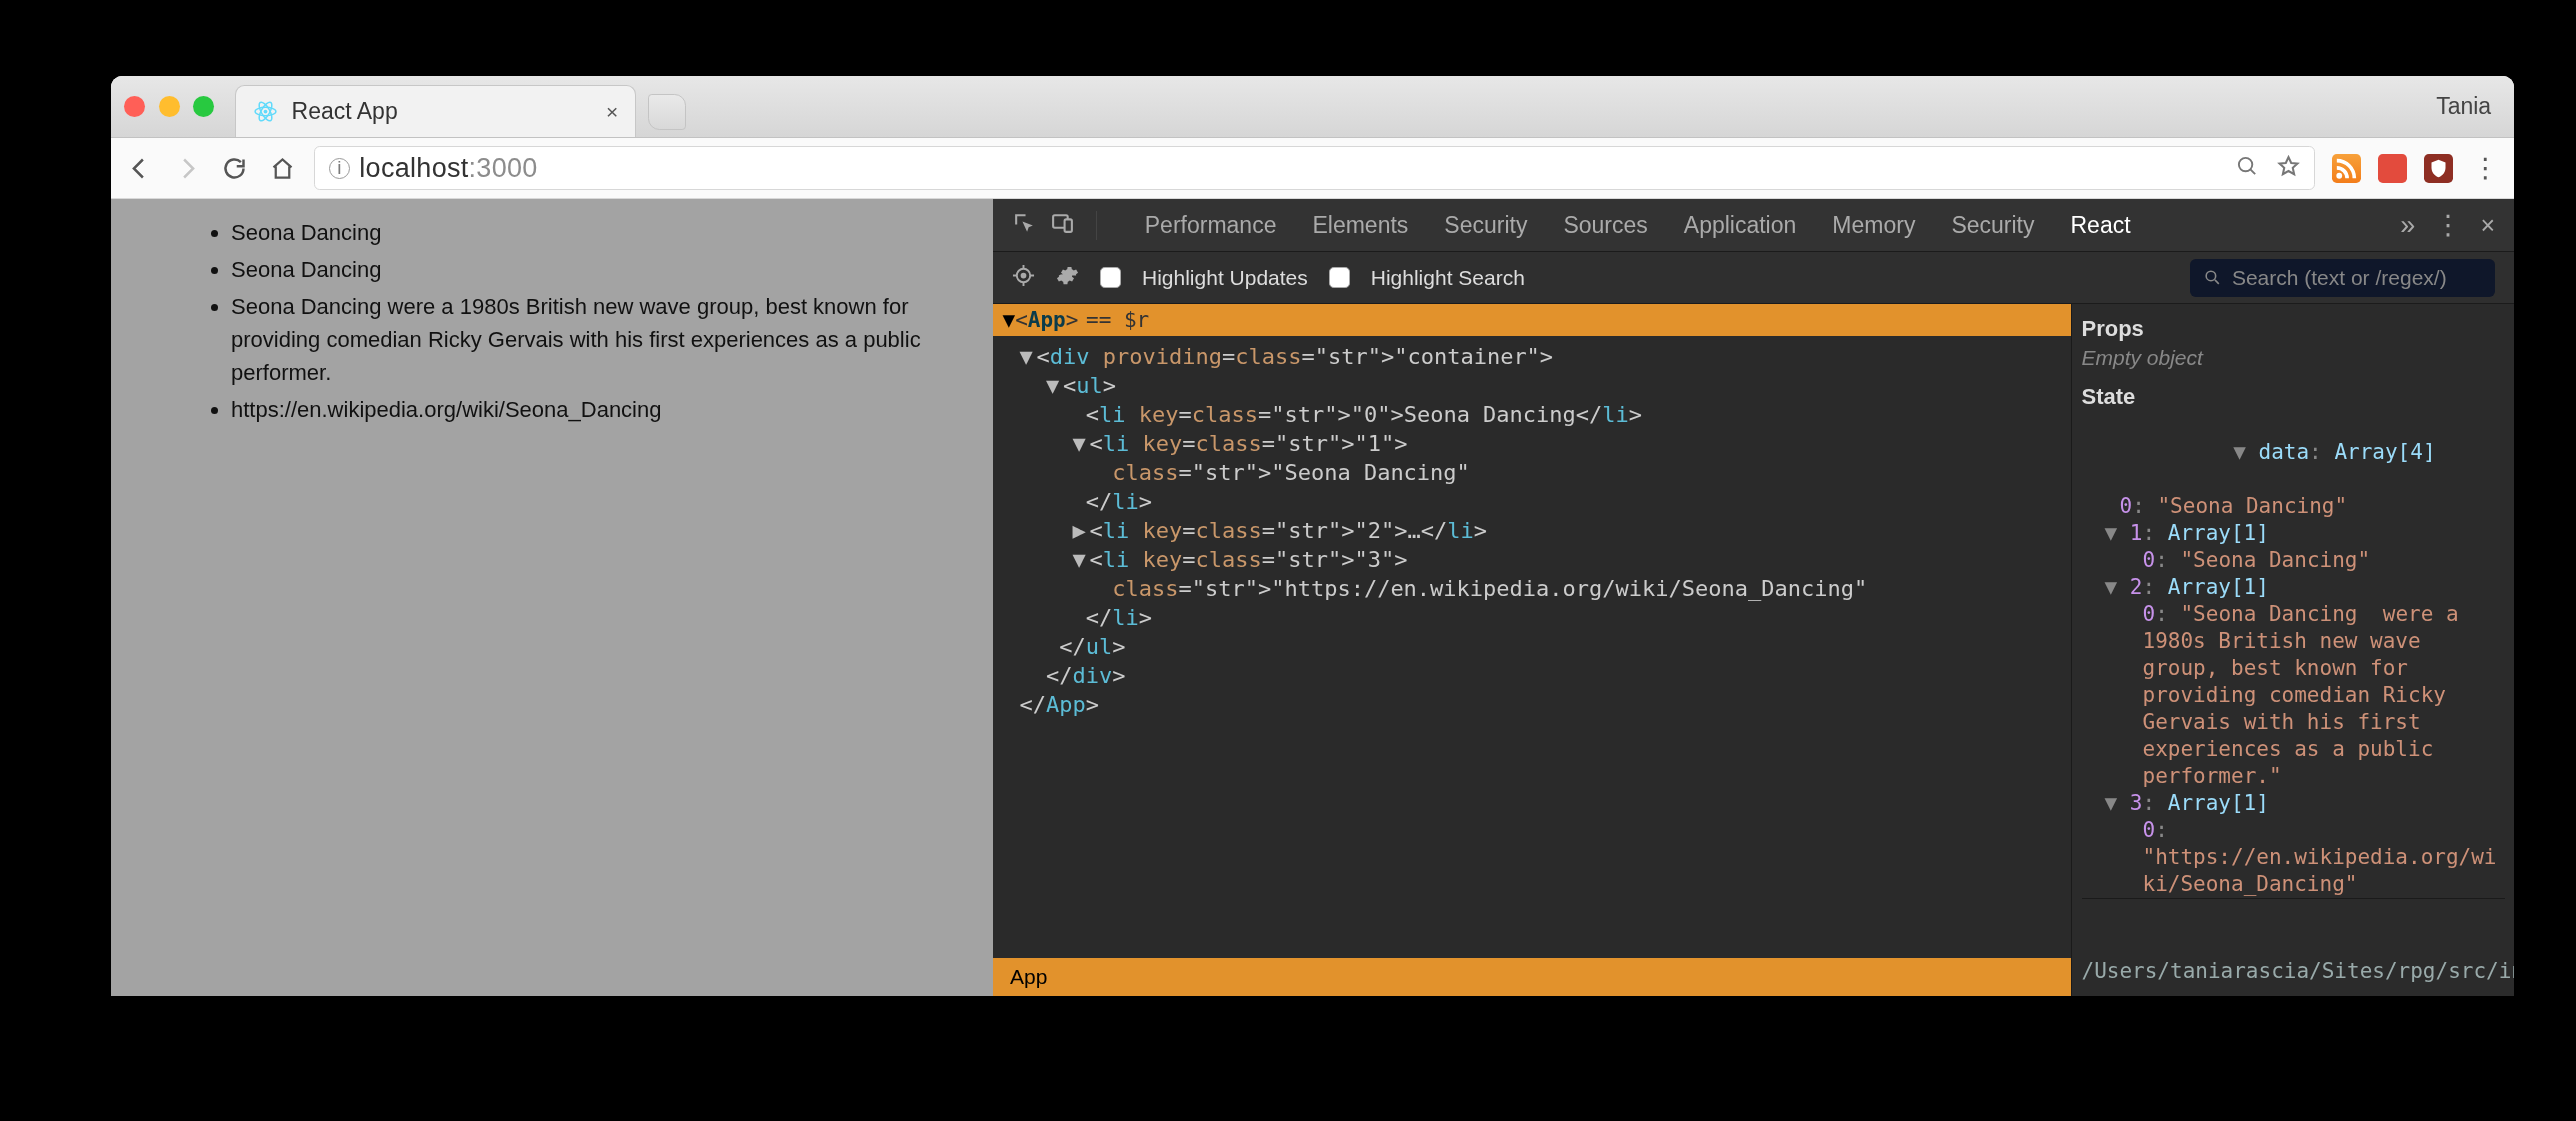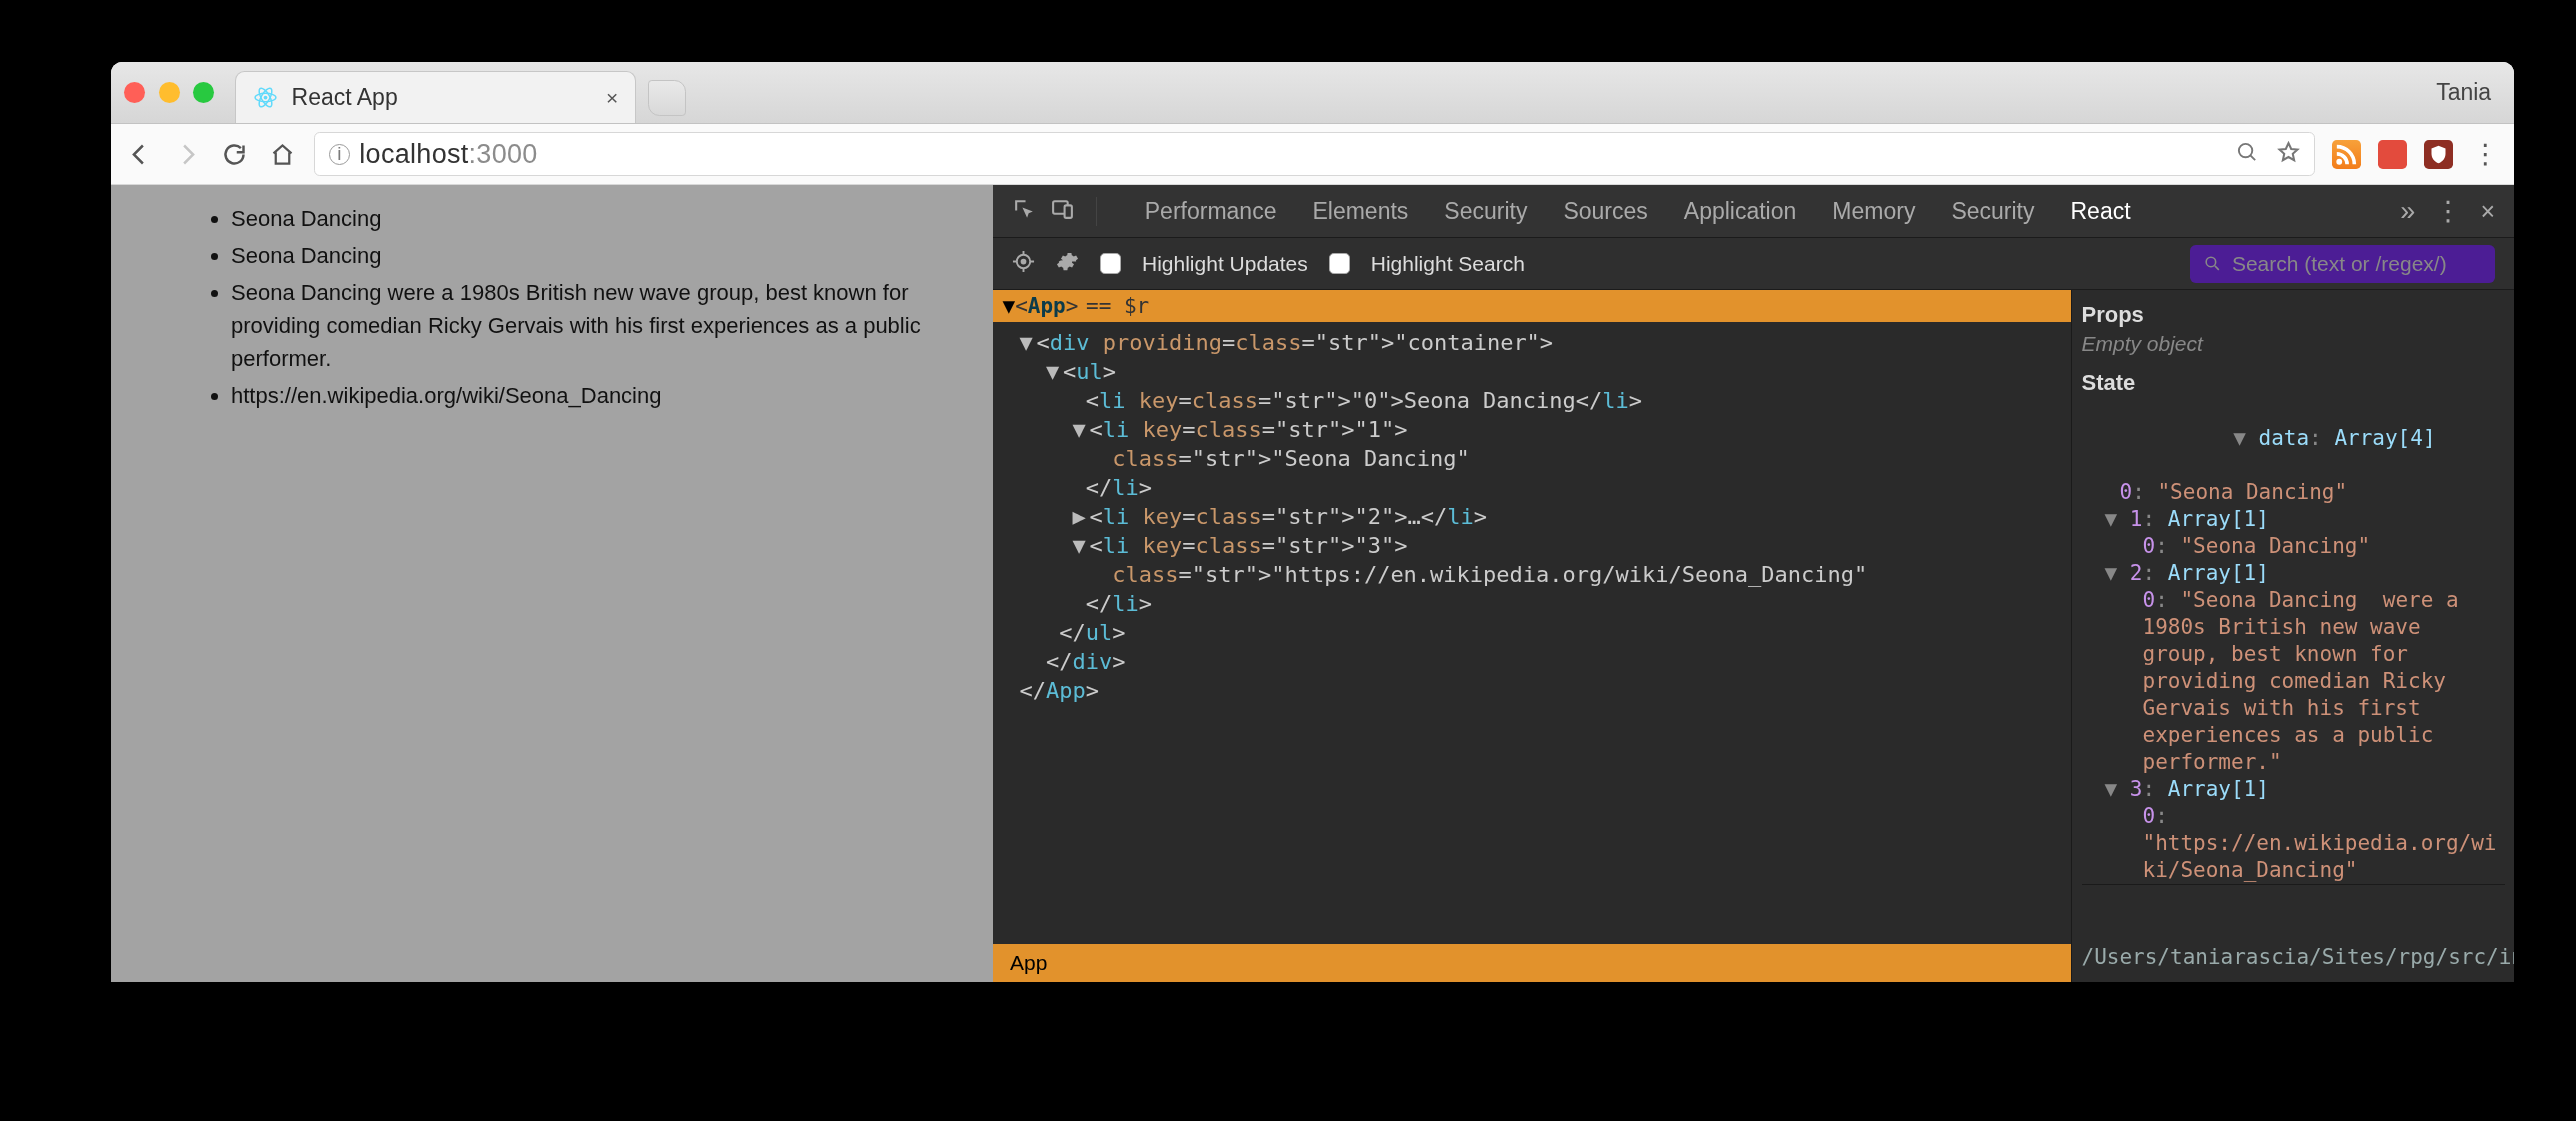--- a/index.html
+++ b/index.html
@@ -8,21 +8,21 @@
     font-family: -apple-system, BlinkMacSystemFont, "Segoe UI", Helvetica, Arial, sans-serif;
     width: 2576px;
     height: 1122px;
     position: relative;
     transform-origin: top left;
     transform: scale(1);
   }
   .window {
     position: absolute;
     left: 111px;
-    top: 62px;
+    top: 76px;
     width: 2403px;
     height: 920px;
     background: #fff;
     border-radius: 11.4px 11.4px 0 0;
     box-shadow: 0 17px 57px rgba(0,0,0,0.55);
     overflow: hidden;
     display: flex;
     flex-direction: column;
   }
   
@@ -120,21 +120,21 @@
   
   .react-bar{
     height:52px;background:#2f2f2f;display:flex;align-items:center;
     gap:21px;padding:0 19px;border-bottom:1px solid #1b1b1b;
     font-size:21px;
   }
   .cb{width:21px;height:21px;border:1.9px solid #aaa;border-radius:4.8px;background:#fff}
   .react-bar .icon{width:23px;height:23px;color:#aaa}
   .react-search{
     margin-left:auto;height:38px;width:305px;
-    background:#4c1d95;border-radius:5.7px;
+    background:#0f172a;border-radius:5.7px;
     display:flex;align-items:center;gap:9.5px;padding:0 13.4px;color:#888;
   }
   .dt-body{flex:1;display:flex;min-height:0}
   .tree-col{flex:1;display:flex;flex-direction:column;min-width:0}
   .hl-row{
     height:32px;background:#e2922c;color:#000;
     font-family:Menlo,Consolas,monospace;font-size:21px;
     display:flex;align-items:center;padding:0 9.5px;
   }
   .tree{

